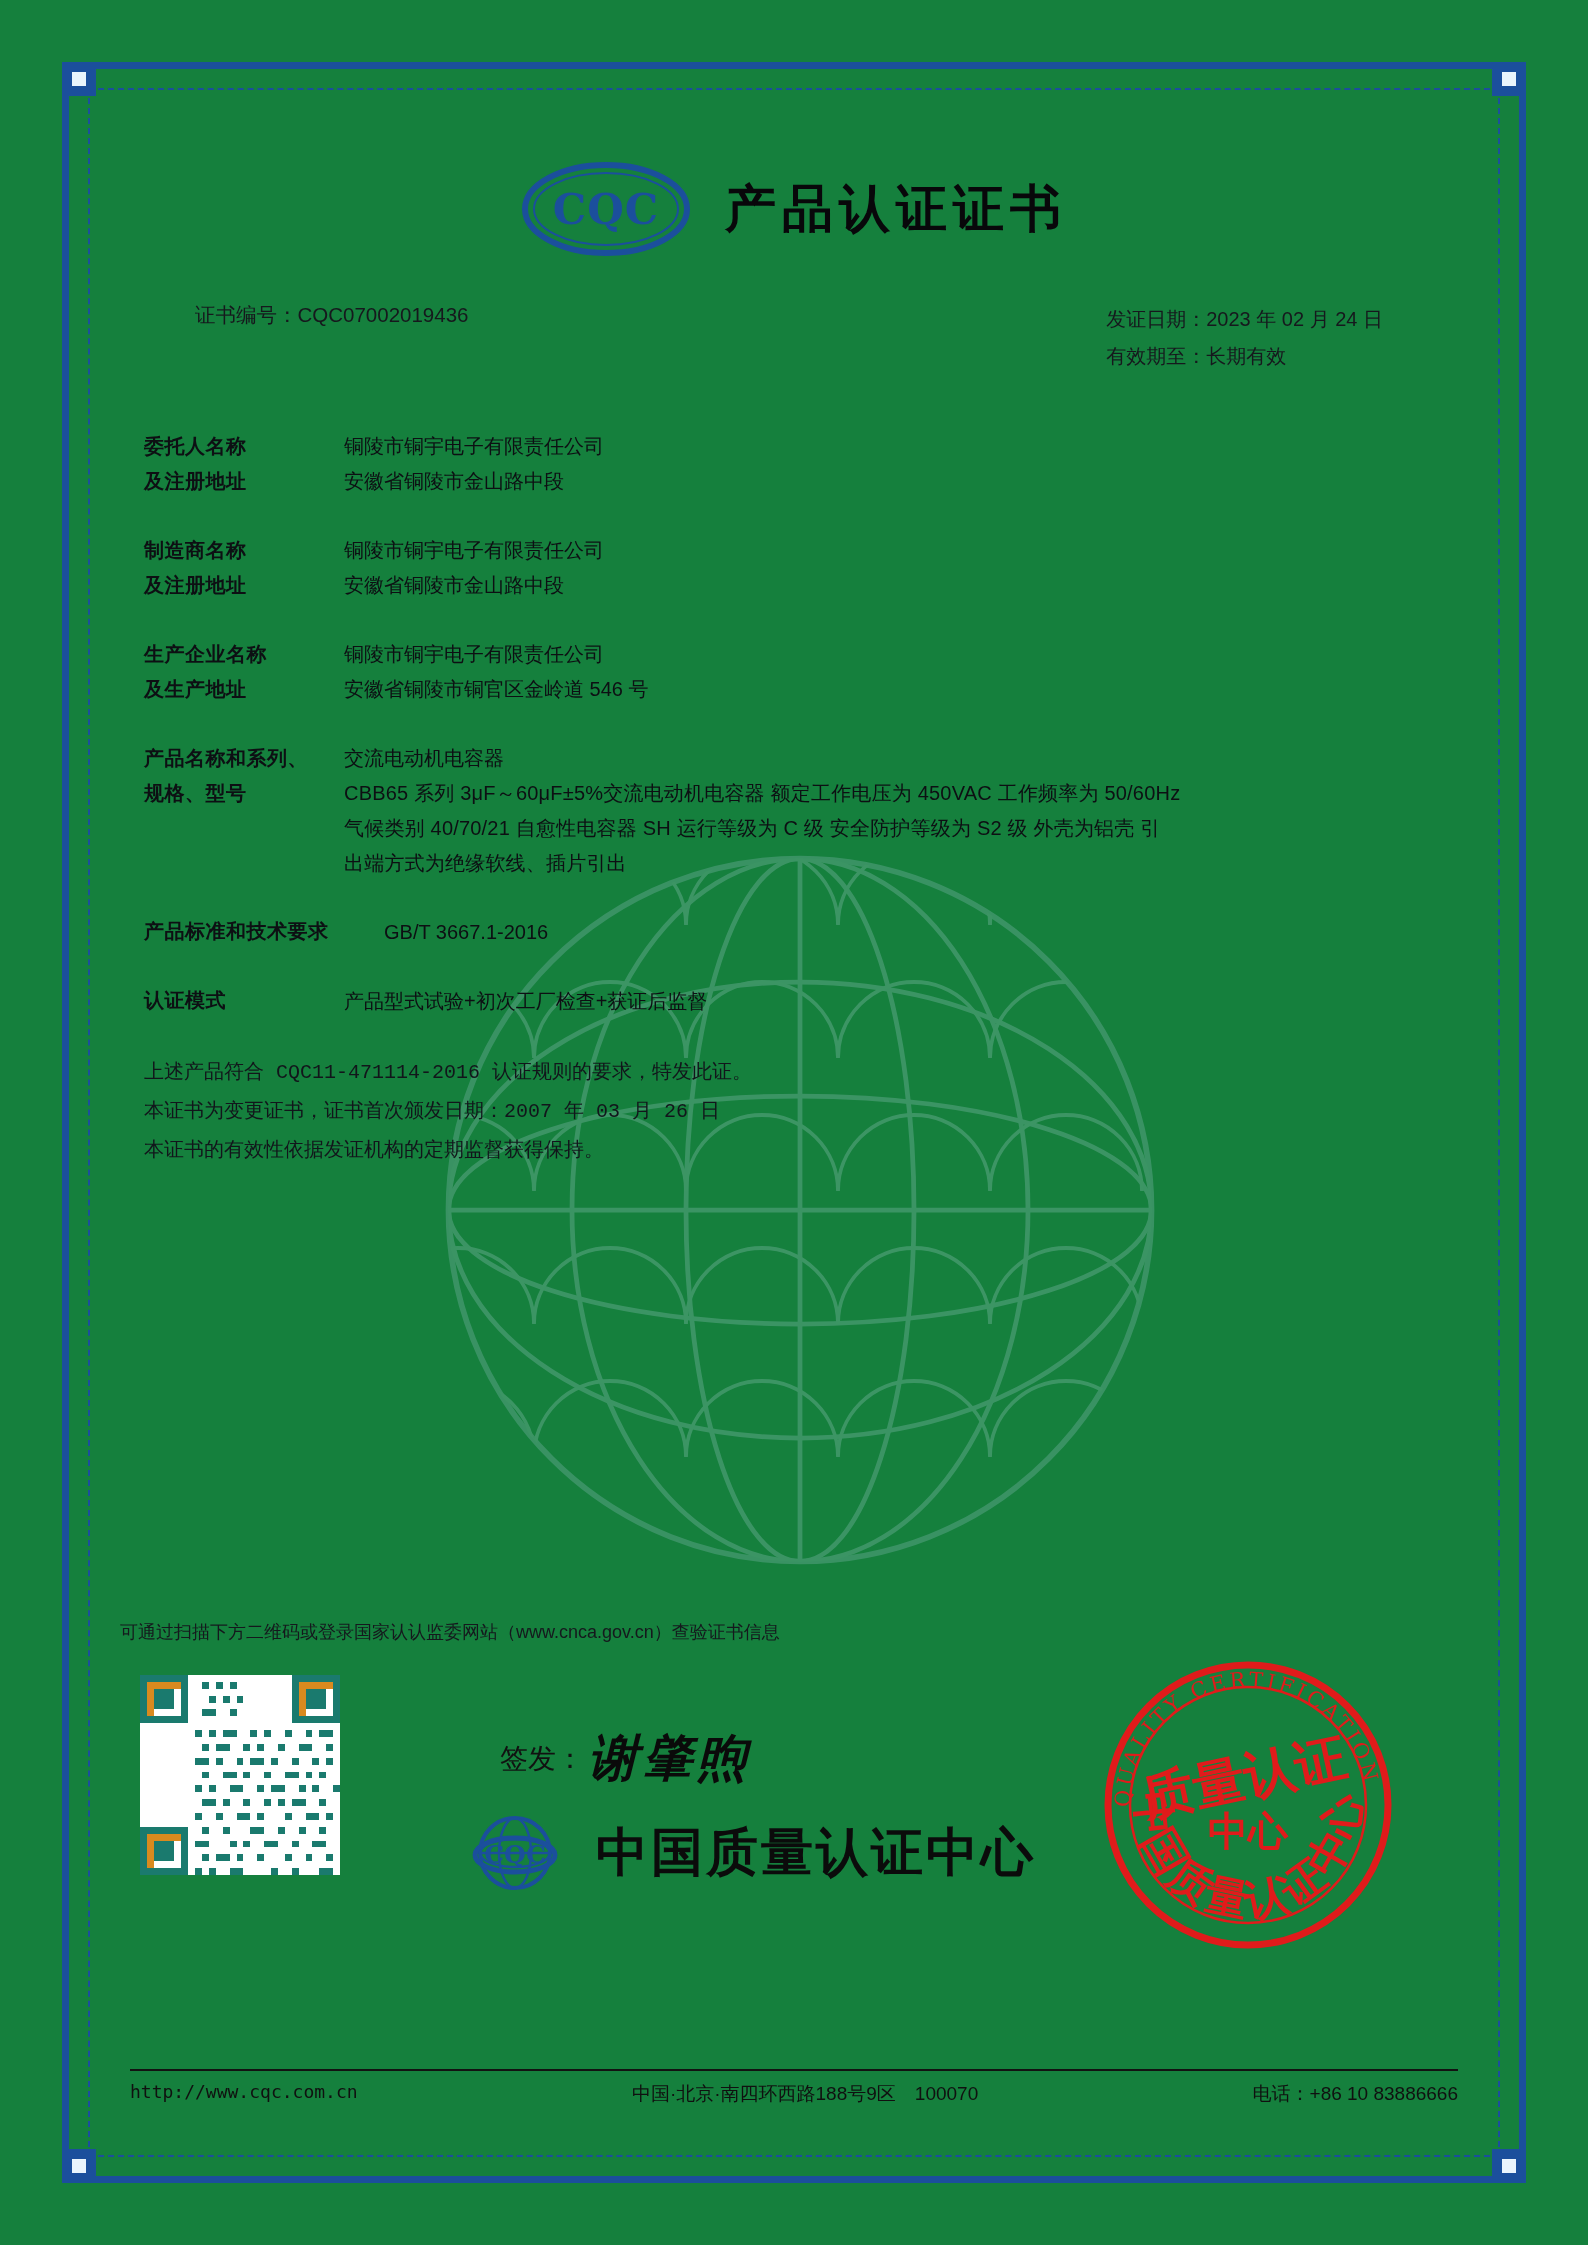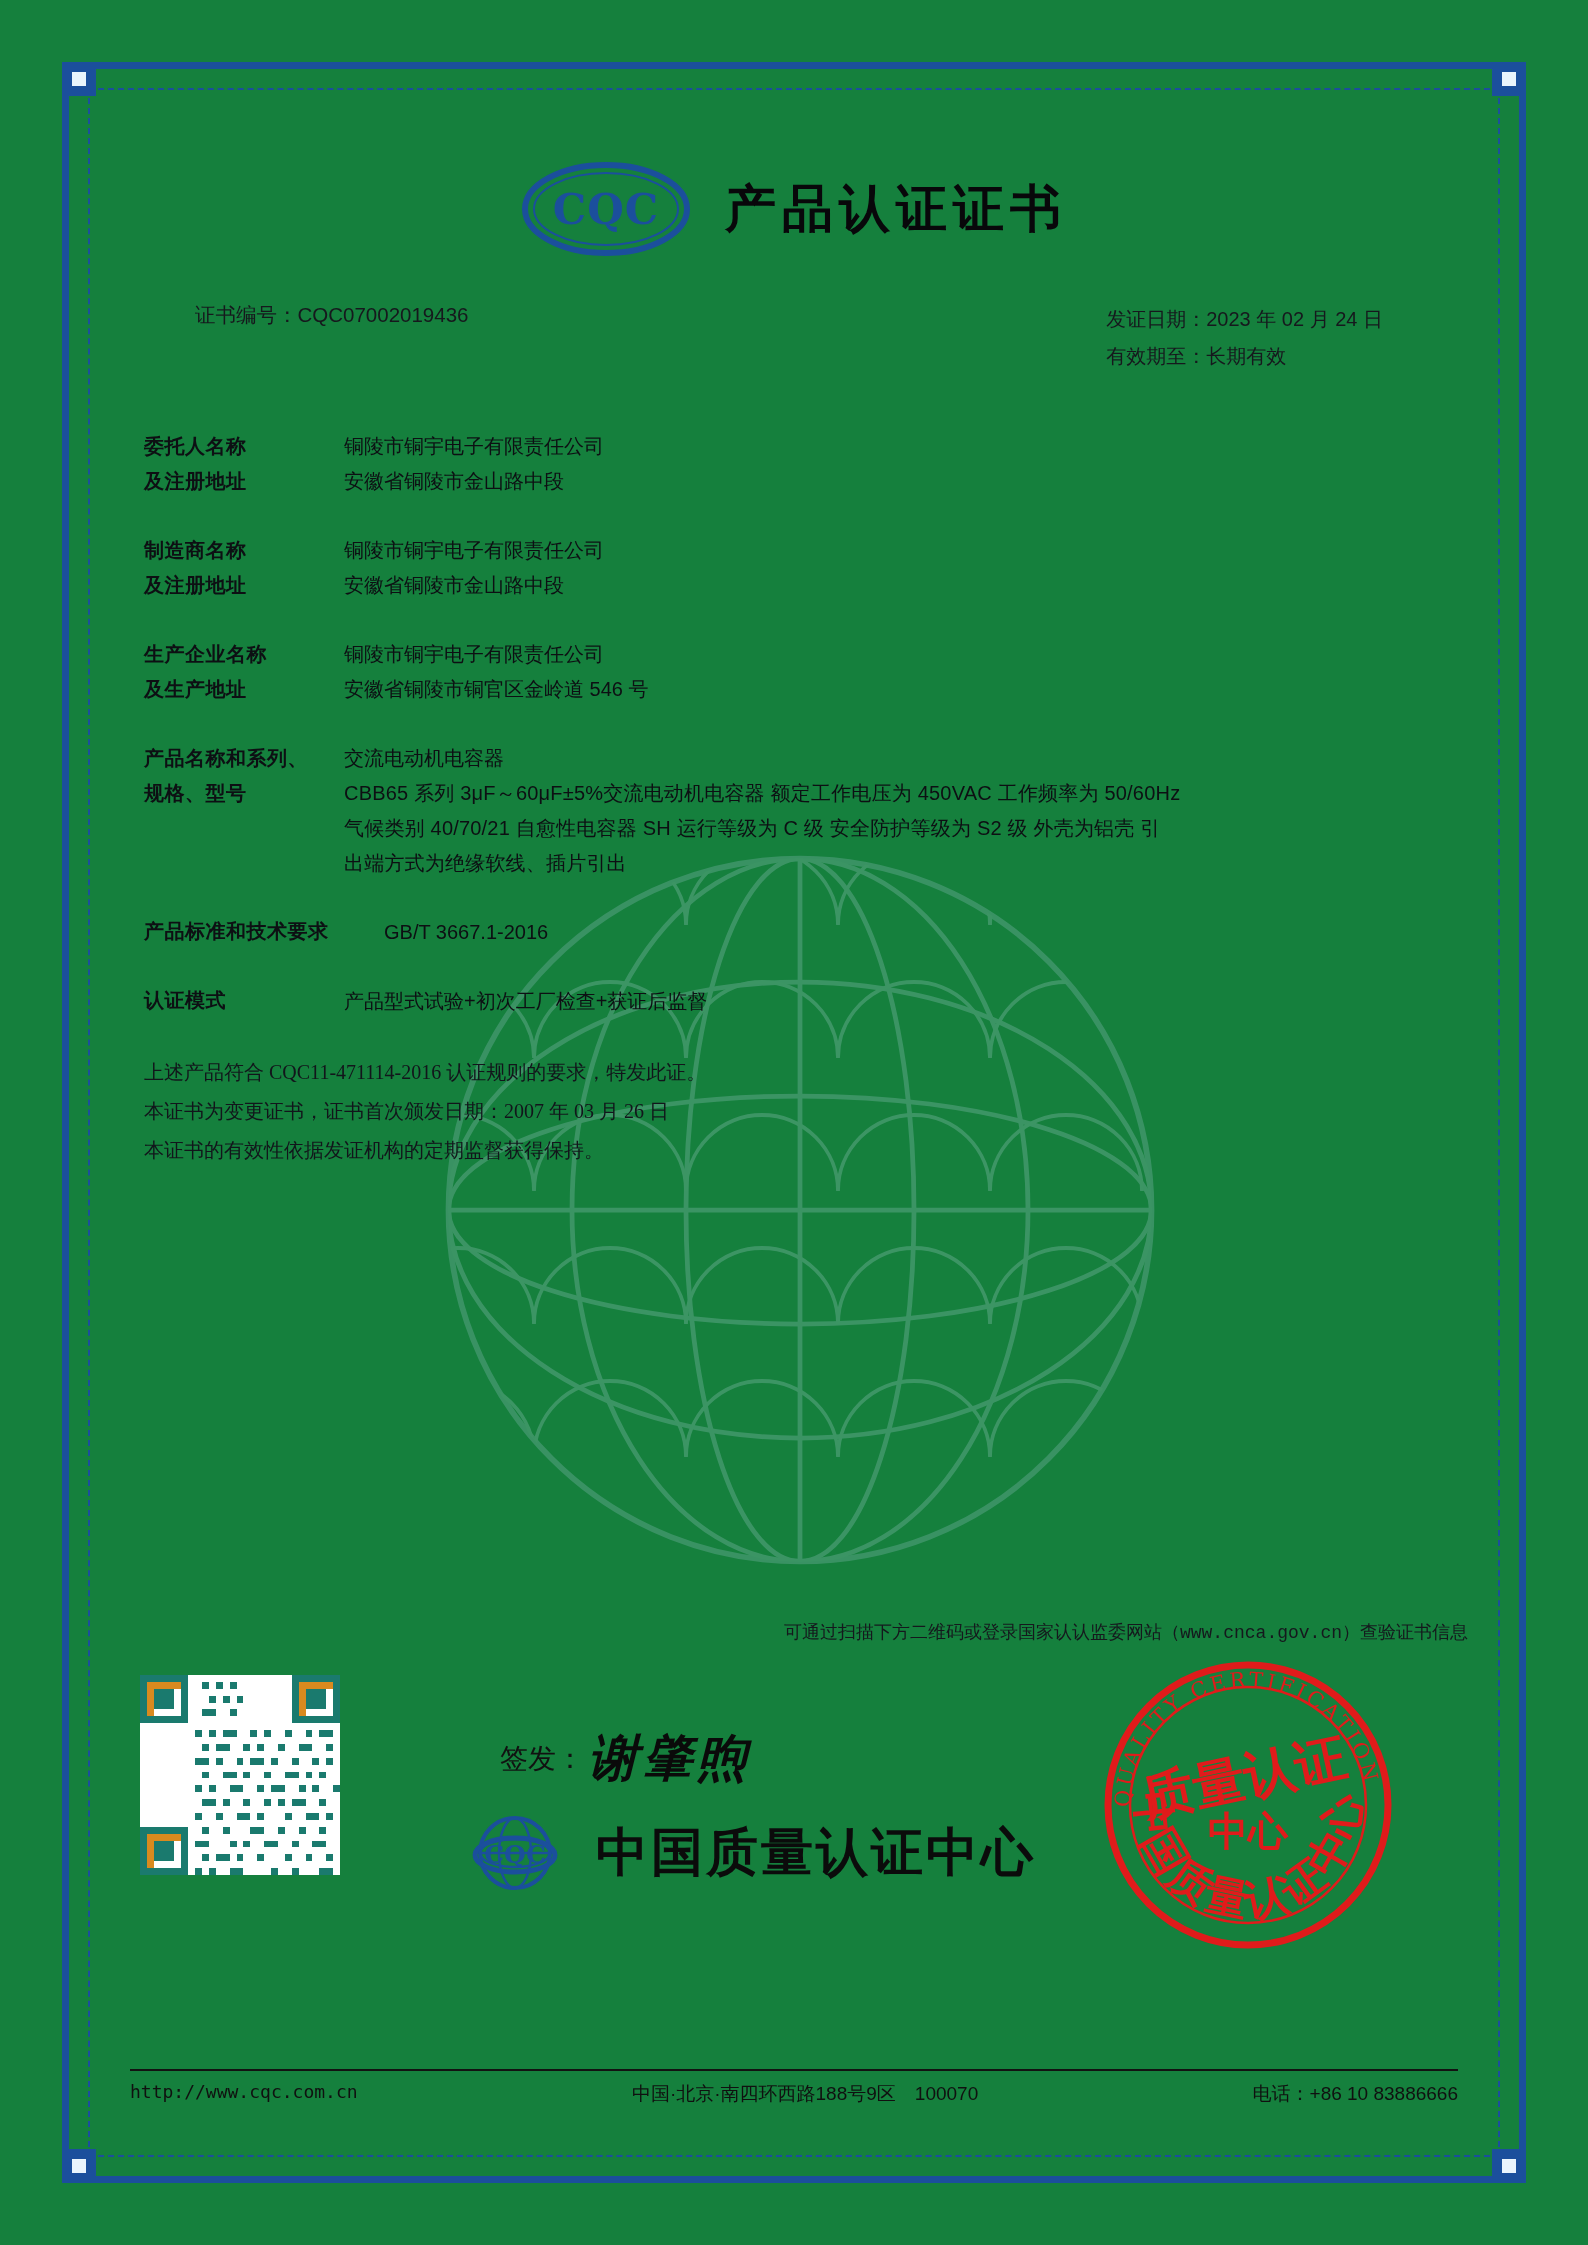--- a/index.html
+++ b/index.html
@@ -132,36 +132,35 @@
   }
   .field-value div { }
   .spec-line { letter-spacing: 0.2px; }
 
   .field-group.inline .field-label { line-height: 1.6; }
 
   
   .statements {
     margin-top: 20px;
     padding-left: 24px;
-    font-family: Liberation Serif, serif;
+    font-family: Liberation Mono, monospace;
     font-size: 20px;
     line-height: 1.95;
     color: #12151b;
   }
 
   
   .verify-note {
     position: absolute;
     left: 0;
     right: 0;
     top: 1500px;
-    text-align: right;
+    text-align: left;
     font-size: 18px;
     color: #15181d;
-    font-family: Liberation Mono, monospace;
   }
 
   
   .sign-area {
     position: absolute;
     left: 0;
     right: 0;
     top: 1545px;
     height: 260px;
   }

